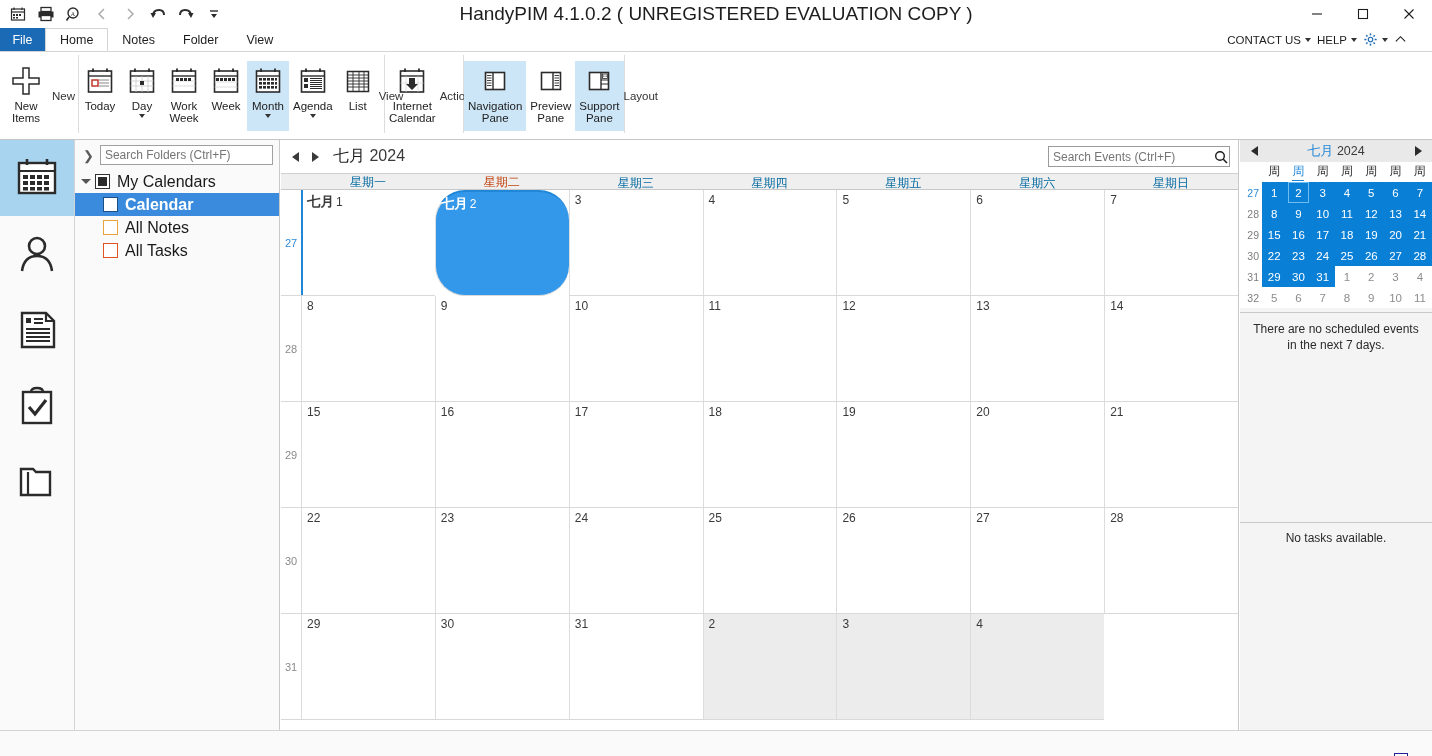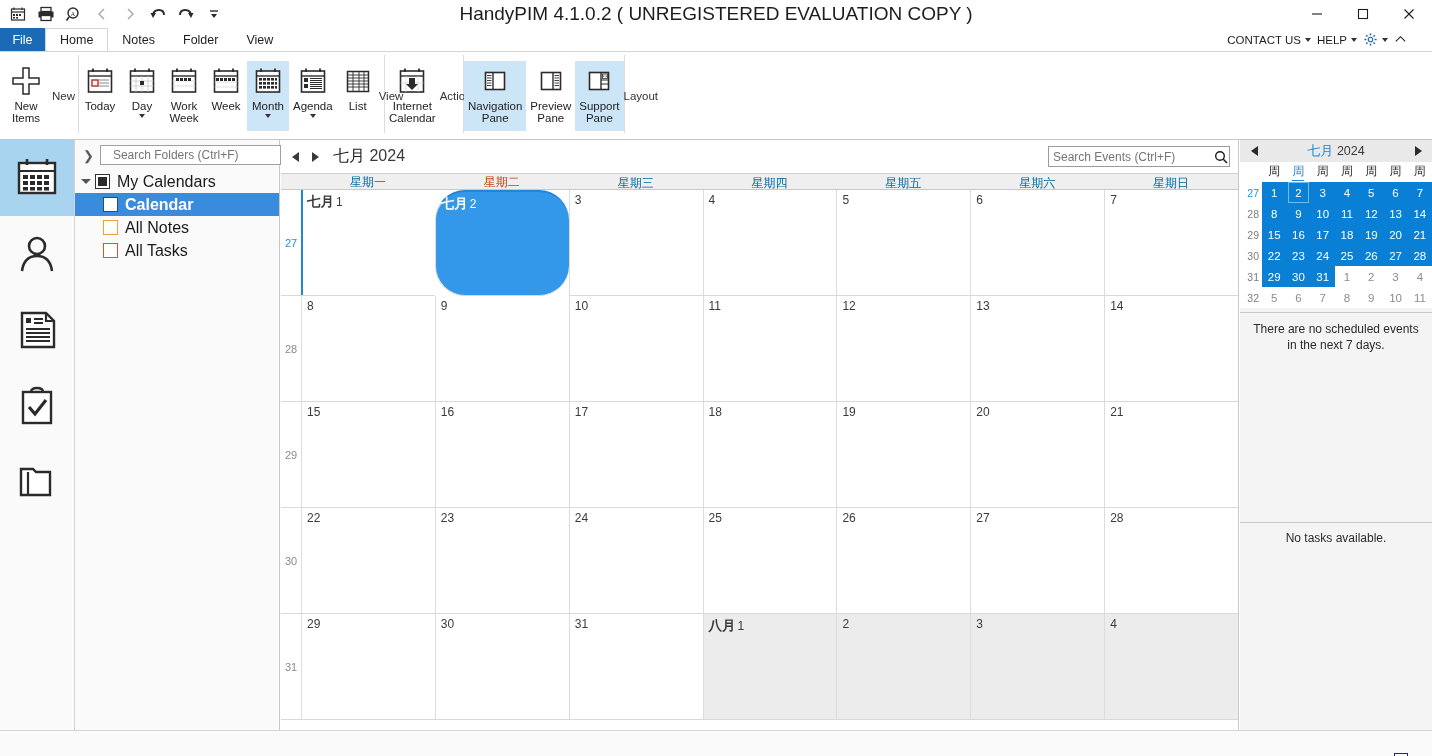--- a/index.html
+++ b/index.html
@@ -97,21 +97,21 @@
 
   
   .folderpane {
     position:absolute; left:75px; top:140px; width:205px; height:590px;
     background:#fafafa; border-right:1px solid #c9c9c9;
   }
   .searchrow { display:flex; align-items:center; height:30px; padding:0 6px 0 8px; gap:6px; }
   .chev-r { color:#5a5a5a; font-size:13px; line-height:13px; }
   .searchfolders {
     flex:1; height:20px; border:1px solid #a0a0a0; background:#fff;
-    font-size:12px; color:#2b2b2b; padding:0 12px; outline:none;
+    font-size:12px; color:#2b2b2b; padding:0 4px; outline:none;
     font-family:"Liberation Sans", sans-serif;
   }
   .treerow { display:flex; align-items:center; height:23px; padding-left:6px; font-size:16px; }
   .treerow.sel { background:#3a8bdd; color:#fff; }
   .tri { width:0;height:0;border-left:5px solid transparent;border-right:5px solid transparent;border-top:5px solid #555; margin-right:4px; }
   .cbox { width:15px; height:15px; border:1.6px solid #333; margin-right:7px; flex:0 0 auto; background:#fff; position:relative;}
   .cbox.filled { background:#fff; }
   .cbox.filled::after { content:""; position:absolute; left:2px; top:2px; right:2px; bottom:2px; background:#2b2b2b;}
   .cbox.checked { border-color:#1c4f85; }
   .cbox.orange { border-color:#e8a33d; }
@@ -848,23 +848,20 @@
         </div>
         <div class="wknum">31</div>
         <div class="cell">
           <div><span class="dnum">29</span></div>
         </div>
         <div class="cell">
           <div><span class="dnum">30</span></div>
         </div>
         <div class="cell">
           <div><span class="dnum">31</span></div>
-        </div>
-        <div class="cell other">
-          <div><span class="monthlabel">八月</span><span class="dnum">1</span></div>
         </div>
         <div class="cell other">
           <div><span class="dnum">2</span></div>
         </div>
         <div class="cell other">
           <div><span class="dnum">3</span></div>
         </div>
         <div class="cell other">
           <div><span class="dnum">4</span></div>
         </div>

